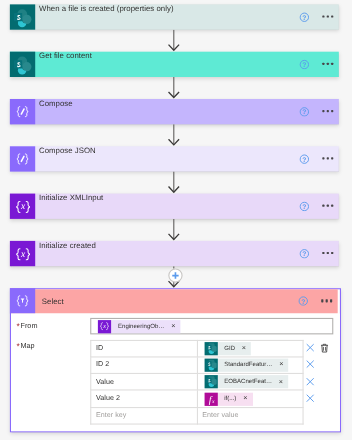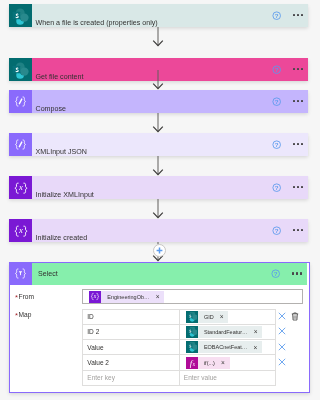--- a/index.html
+++ b/index.html
@@ -5,41 +5,41 @@
 <style>
   html,body{margin:0;padding:0;}
   body{width:316px;height:400px;background:#f6f6f6;font-family:"Liberation Sans",sans-serif;
        -webkit-font-smoothing:antialiased;overflow:hidden;position:relative;}
   .canvas{position:absolute;inset:0;}
 
   
   .card{position:absolute;left:9px;width:299px;height:23px;display:flex;align-items:stretch;
         box-shadow:0 0.3px 0.9px rgba(0,0,0,.10),0 1.6px 3.6px rgba(0,0,0,.13);}
   .card .ico{width:23px;height:23px;flex:0 0 23px;display:flex;align-items:center;justify-content:center;}
-  .card .body{flex:1;display:flex;align-items:flex-end;position:relative;}
+  .card .body{flex:1;display:flex;align-items:flex-start;position:relative;}
   .card .title{font-size:7.1px;color:#323130;margin-left:3.5px;letter-spacing:.02px;white-space:nowrap;}
   .acts{position:absolute;right:6px;top:-0.5px;bottom:0;display:flex;align-items:center;gap:11.2px;}
 
   .help{width:9.4px;height:9.4px;display:block;}
   .dots{display:flex;align-items:center;gap:2.2px;margin-right:-1px;}
   .dots i{width:2px;height:2.4px;border-radius:0.6px;background:#48464a;display:block;}
 
   
   .arrow{position:absolute;left:0;width:316px;}
   .arrow svg{display:block;margin:0 auto;}
 
   
   .plusbtn{position:absolute;width:13px;height:13px;border-radius:50%;background:#fff;
            border:1px solid #c8c6c4;box-sizing:border-box;display:flex;align-items:center;justify-content:center;}
 
   
   .selcard{position:absolute;left:9px;width:301px;box-sizing:border-box;
            border:1.6px solid #8a6afc;background:#fff;
            box-shadow:0 0.3px 0.9px rgba(0,0,0,.10),0 1.6px 3.6px rgba(0,0,0,.13);}
-  .selhead{height:21.5px;display:flex;align-items:stretch;background:#86efac;margin-right:1.6px;}
+  .selhead{height:21.5px;display:flex;align-items:stretch;background:#fca5a5;margin-right:1.6px;}
   .selhead .ico{width:22.5px;flex:0 0 22.5px;background:#8a6afc;display:flex;align-items:center;justify-content:center;
                 margin:-1px 0 -1px -1px;height:22.5px;}
   .selhead .body{flex:1;display:flex;align-items:center;position:relative;}
   .selhead .title{font-size:7.1px;color:#323130;margin-left:6.5px;letter-spacing:.02px;}
   .selbody{background:#fff;padding:0 0 6.3px 0;position:relative;}
 
   .frow{display:flex;align-items:flex-start;padding:0;}
   .flabel{width:72.3px;flex:0 0 72.3px;font-size:6.6px;color:#323130;padding-left:5px;box-sizing:border-box;
           letter-spacing:.02px;white-space:nowrap;}
   .req{color:#a4262c;font-size:7.6px;margin-right:.6px;line-height:0;position:relative;top:1.2px;}
@@ -115,21 +115,21 @@
             </span>
           </span>
         </div>
       </div>
       <div class="arrow" style="top:27px">
         <svg width="14" height="20" viewBox="0 0 14 20">
           <path d="M7 0V18.2" stroke="#605e5c" stroke-width="1"></path>
           <path d="M2.2 13.6L7 18.7l4.8-5.1" fill="none" stroke="#3b3a39" stroke-width="1.2" stroke-linejoin="miter"></path>
         </svg>
       </div>
-      <div class="card" style="top:58px;background:#ec4899">
+      <div class="card" style="top:47px;background:#5eead4">
         <div class="ico" style="background:#036c70">
           <svg width="20" height="20" viewBox="0 0 20 20">
             <use href="#sp-logo"></use>
           </svg>
         </div>
         <div class="body">
           <span class="title">Get file content</span>
           <span class="acts">
             <span>
               <svg class="help" viewBox="0 0 16 16">
@@ -182,21 +182,21 @@
       </div>
       <div class="card" style="top:133px;background:#ece7fc">
         <div class="ico" style="background:#8a6afc">
           <svg width="15" height="15" viewBox="0 0 16 16">
             <use href="#brace-l"></use>
             <use href="#brace-r"></use>
             <path d="M9.35 5.45L6.8 10.3" fill="none" stroke="#fff" stroke-width="1.5" stroke-linecap="round"></path>
           </svg>
         </div>
         <div class="body">
-          <span class="title">XMLInput JSON</span>
+          <span class="title">Compose JSON</span>
           <span class="acts">
             <span>
               <svg class="help" viewBox="0 0 16 16">
                 <use href="#help-g"></use>
               </svg>
             </span>
             <span class="dots">
               <i></i>
               <i></i>
               <i></i>

